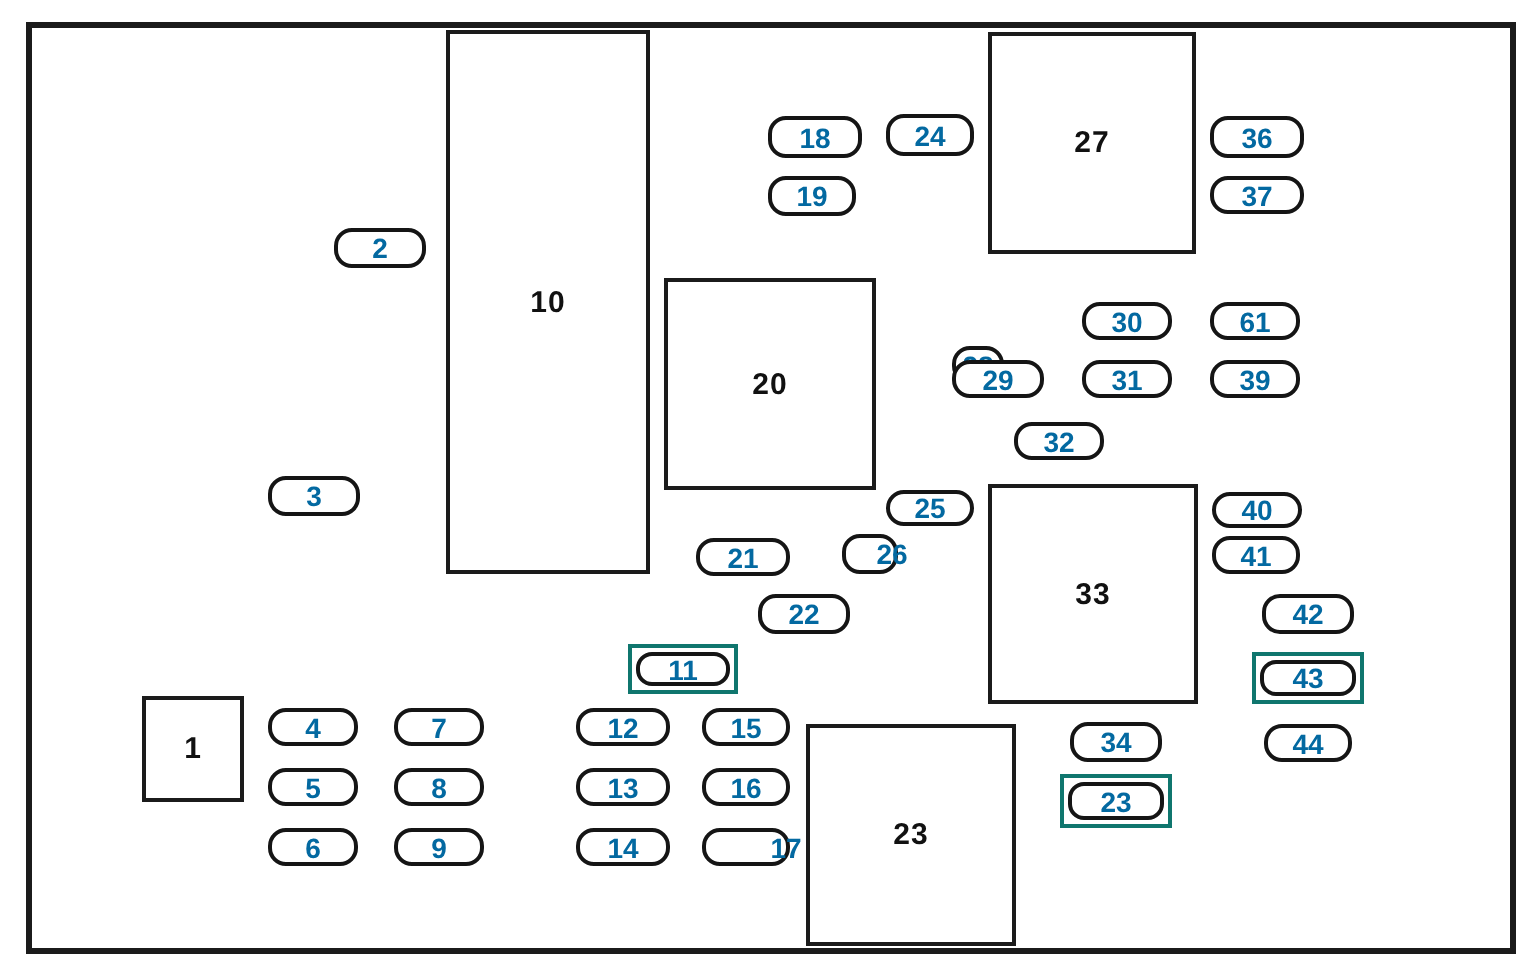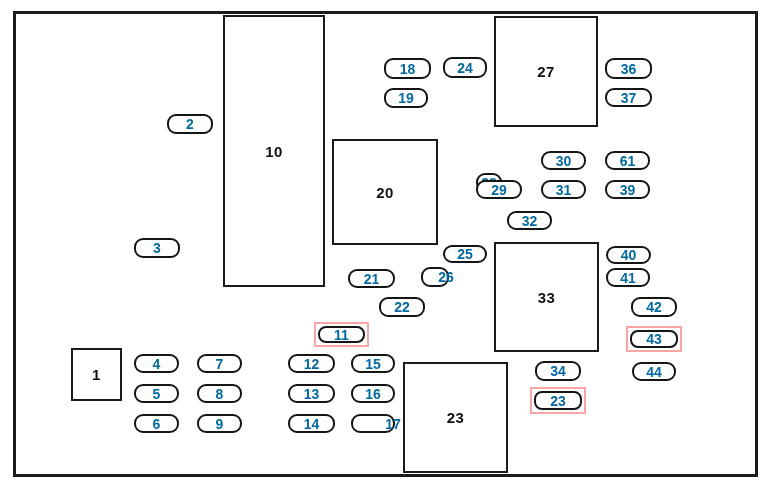--- a/index.html
+++ b/index.html
@@ -30,21 +30,21 @@
     box-sizing: border-box;
     border: 2px solid #151515;
     border-radius: 9px;
     background: #ffffff;
     display: flex; align-items: center; justify-content: center;
     font-weight: bold; font-size: 14px; color: #0369a1;
   }
   .fuse-outline {
     position: absolute;
     box-sizing: border-box;
-    border: 2px solid #fca5a5;
+    border: 2px solid #0f766e;
     background: #ffffff;
     padding: 2px;
     display: flex; align-items: center; justify-content: center;
   }
   .fuse-outline .fuse {
     position: static;
     width: 100%; height: 100%;
     border-radius: 8px;
   }
 </style>

